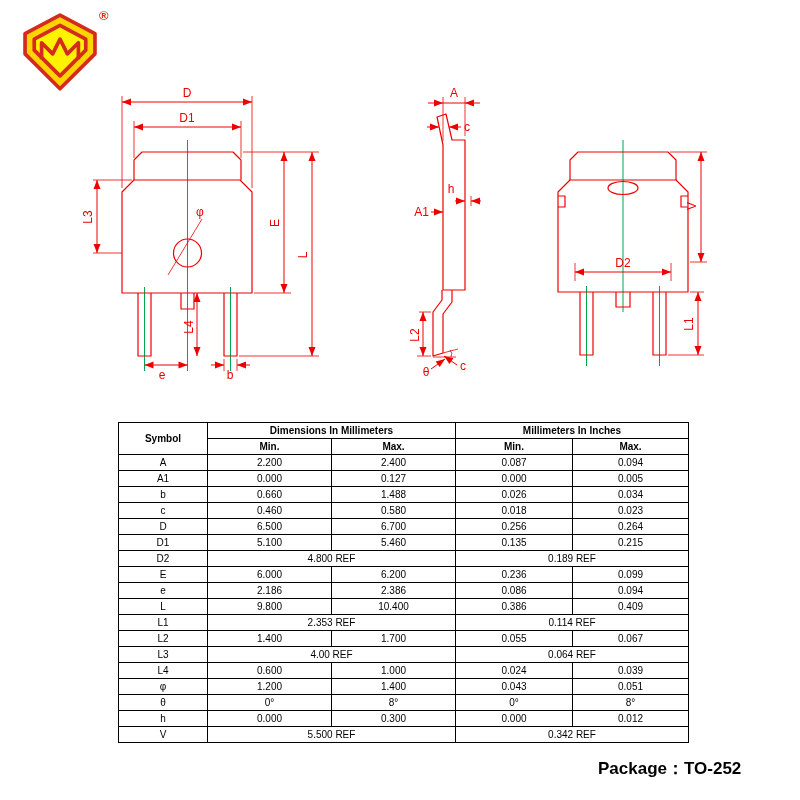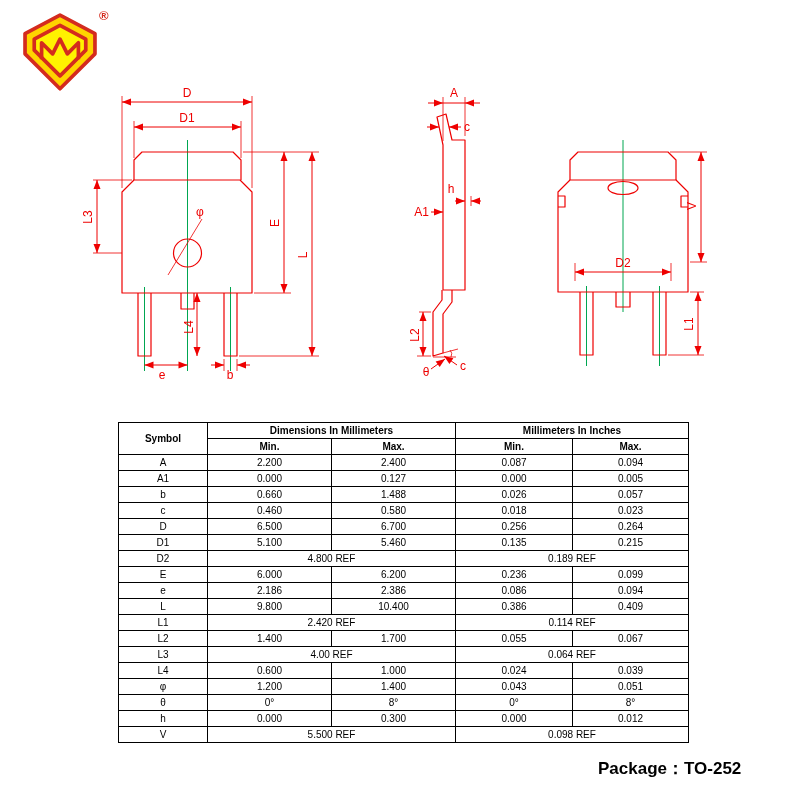--- a/index.html
+++ b/index.html
@@ -191,21 +191,21 @@
       <td>0.000</td>
       <td>0.127</td>
       <td>0.000</td>
       <td>0.005</td>
     </tr>
     <tr>
       <td>b</td>
       <td>0.660</td>
       <td>1.488</td>
       <td>0.026</td>
-      <td>0.057</td>
+      <td>0.034</td>
     </tr>
     <tr>
       <td>c</td>
       <td>0.460</td>
       <td>0.580</td>
       <td>0.018</td>
       <td>0.023</td>
     </tr>
     <tr>
       <td>D</td>
@@ -242,21 +242,21 @@
     </tr>
     <tr>
       <td>L</td>
       <td>9.800</td>
       <td>10.400</td>
       <td>0.386</td>
       <td>0.409</td>
     </tr>
     <tr>
       <td>L1</td>
-      <td colspan="2">2.420 REF</td>
+      <td colspan="2">2.353 REF</td>
       <td colspan="2">0.114 REF</td>
     </tr>
     <tr>
       <td>L2</td>
       <td>1.400</td>
       <td>1.700</td>
       <td>0.055</td>
       <td>0.067</td>
     </tr>
     <tr>
@@ -288,18 +288,18 @@
     <tr>
       <td>h</td>
       <td>0.000</td>
       <td>0.300</td>
       <td>0.000</td>
       <td>0.012</td>
     </tr>
     <tr>
       <td>V</td>
       <td colspan="2">5.500 REF</td>
-      <td colspan="2">0.098 REF</td>
+      <td colspan="2">0.342 REF</td>
     </tr>
   </tbody>
 </table>
 
 <div class="package-label">Package：TO-252</div>
 
 </body></html>

